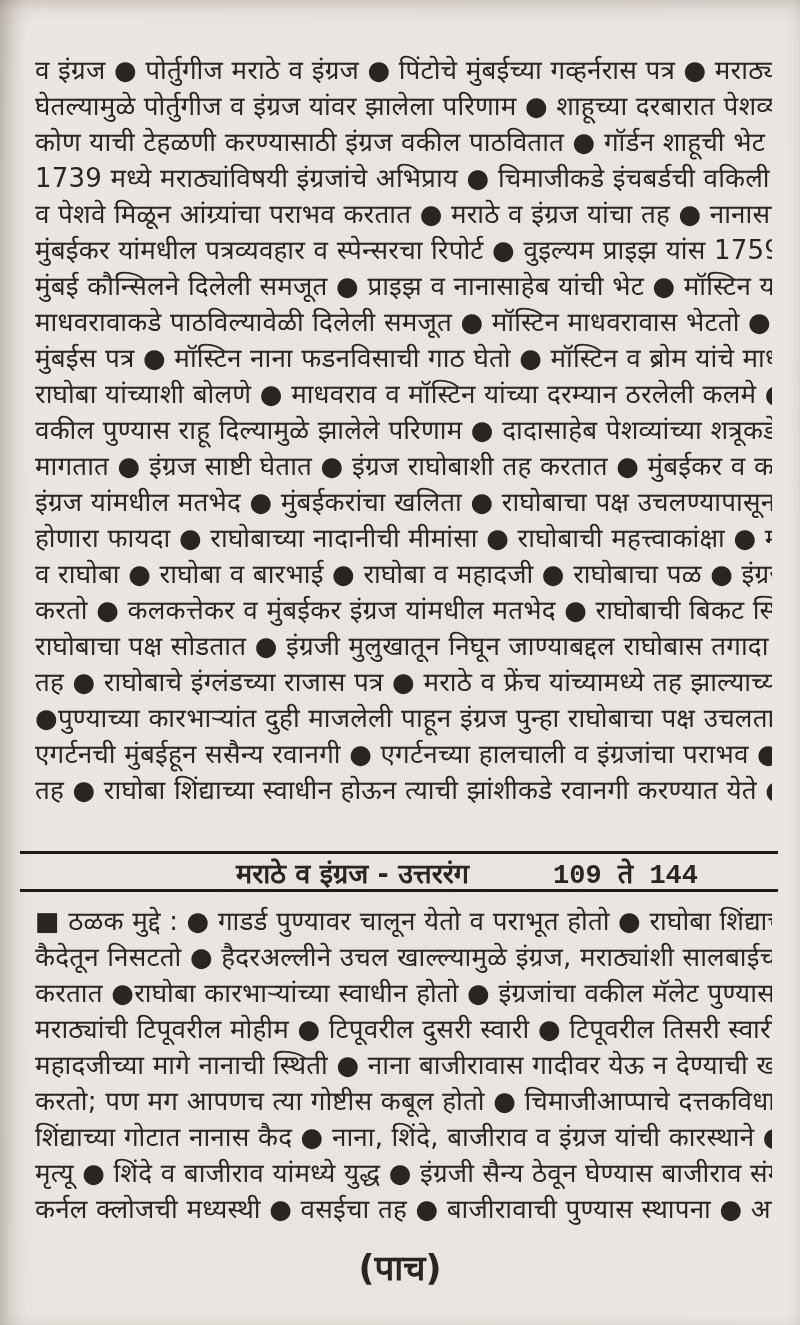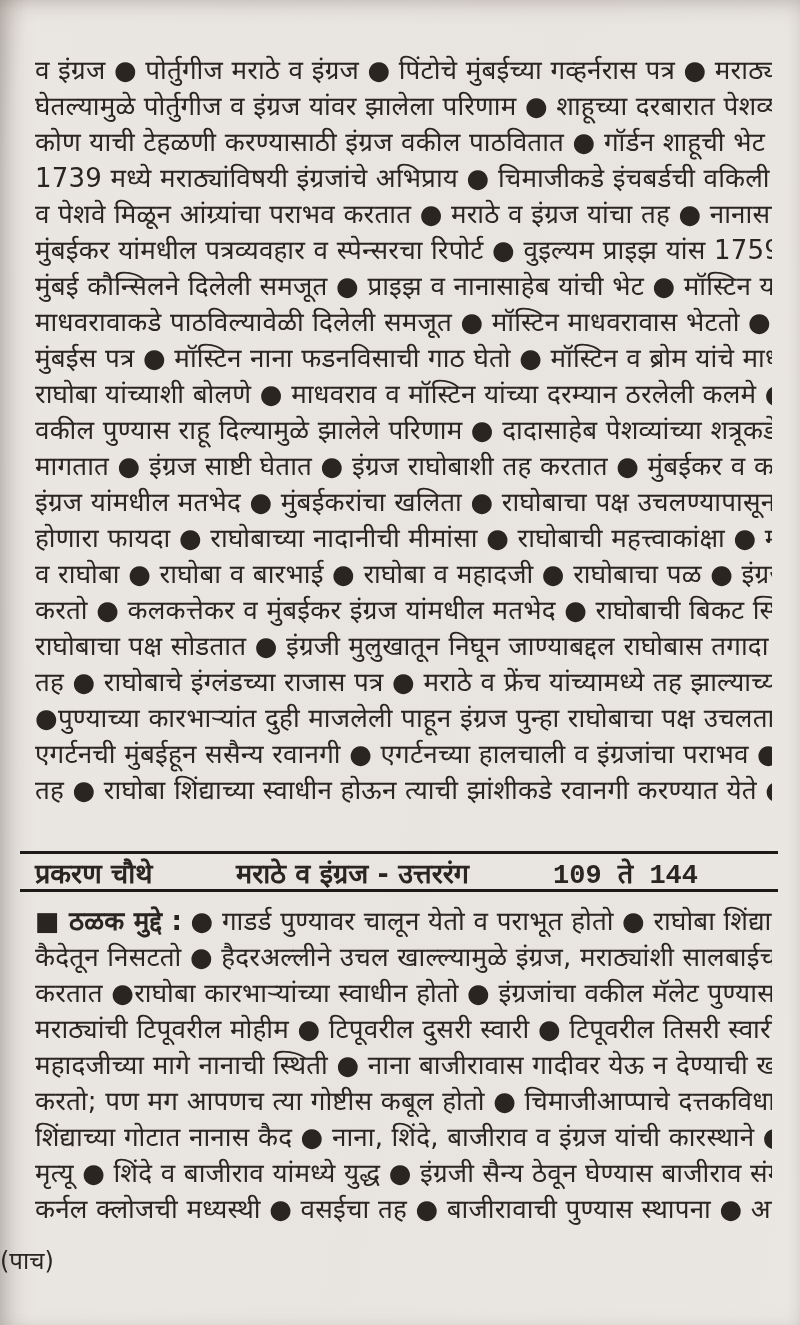--- a/index.html
+++ b/index.html
@@ -17,37 +17,37 @@
     color:#2b2522;
   }
   .block{position:absolute;left:35px;width:737px;}
   .line{
     font-size:26px;line-height:36px;letter-spacing:.2px;
     text-align:justify;text-align-last:justify;
     white-space:nowrap; 
     overflow:hidden;
   }
   .line.short{text-align-last:left;white-space:normal;}
-  .lead-bold{font-weight:bold;}
+  .lead-bold{font-weight:normal;}
   .header-bar{
     position:absolute;top:851px;left:20px;width:758px;height:41px;
     border-top:3px solid #1c1a18;border-bottom:3px solid #1c1a18;
     box-sizing:border-box;
   }
   .header-inner{position:relative;width:100%;height:100%;}
   .header-inner span{
     position:absolute;top:50%;transform:translateY(-50%);
     font-size:27px;font-weight:bold;white-space:nowrap;
   }
   .hdr-left{left:15px;}
   .hdr-center{left:200px;margin-left:16px;}
   .hdr-right{right:80px;font-family:Liberation Mono, monospace;}
   .footer{
     position:absolute;top:1243px;left:0;width:100%;
-    text-align:left;font-size:24px;color:#2b2522;
+    text-align:center;font-size:35px;color:#2b2522;font-weight:bold;
   }
 </style>
 </head>
 <body>
 
 <div class="page">
 
   <div class="block" style="top:52px;">
     <div class="line">व इंग्रज ● पोर्तुगीज मराठे व इंग्रज ● पिंटोचे मुंबईच्या गव्हर्नरास पत्र ● मराठ्यांनी वसई</div>
     <div class="line">घेतल्यामुळे पोर्तुगीज व इंग्रज यांवर झालेला परिणाम ● शाहूच्या दरबारात पेशव्यांचे शत्रू</div>
@@ -67,21 +67,20 @@
     <div class="line">करतो ● कलकत्तेकर व मुंबईकर इंग्रज यांमधील मतभेद ● राघोबाची बिकट स्थिती ●इंग्रज</div>
     <div class="line">राघोबाचा पक्ष सोडतात ● इंग्रजी मुलुखातून निघून जाण्याबद्दल राघोबास तगादा ●पुरंदरचा</div>
     <div class="line">तह ● राघोबाचे इंग्लंडच्या राजास पत्र ● मराठे व फ्रेंच यांच्यामध्ये तह झाल्याच्या अफवा</div>
     <div class="line">●पुण्याच्या कारभाऱ्यांत दुही माजलेली पाहून इंग्रज पुन्हा राघोबाचा पक्ष उचलतात ●कर्नल</div>
     <div class="line">एगर्टनची मुंबईहून ससैन्य रवानगी ● एगर्टनच्या हालचाली व इंग्रजांचा पराभव ● वडगावचा</div>
     <div class="line">तह ● राघोबा शिंद्याच्या स्वाधीन होऊन त्याची झांशीकडे रवानगी करण्यात येते ● सवाई</div>
   </div>
 
   <div class="header-bar">
     <div class="header-inner">
-      <span class="hdr-left">प्रकरण चौथे</span>
       <span class="hdr-center">मराठे व इंग्रज - उत्तररंग</span>
       <span class="hdr-right">109 ते 144</span>
     </div>
   </div>
 
   <div class="block" style="top:903px;">
     <div class="line">
       <span class="lead-bold">■ ठळक मुद्दे :</span>
       <span>● गाडर्ड पुण्यावर चालून येतो व पराभूत होतो ● राघोबा शिंद्याच्या</span>
     </div>

